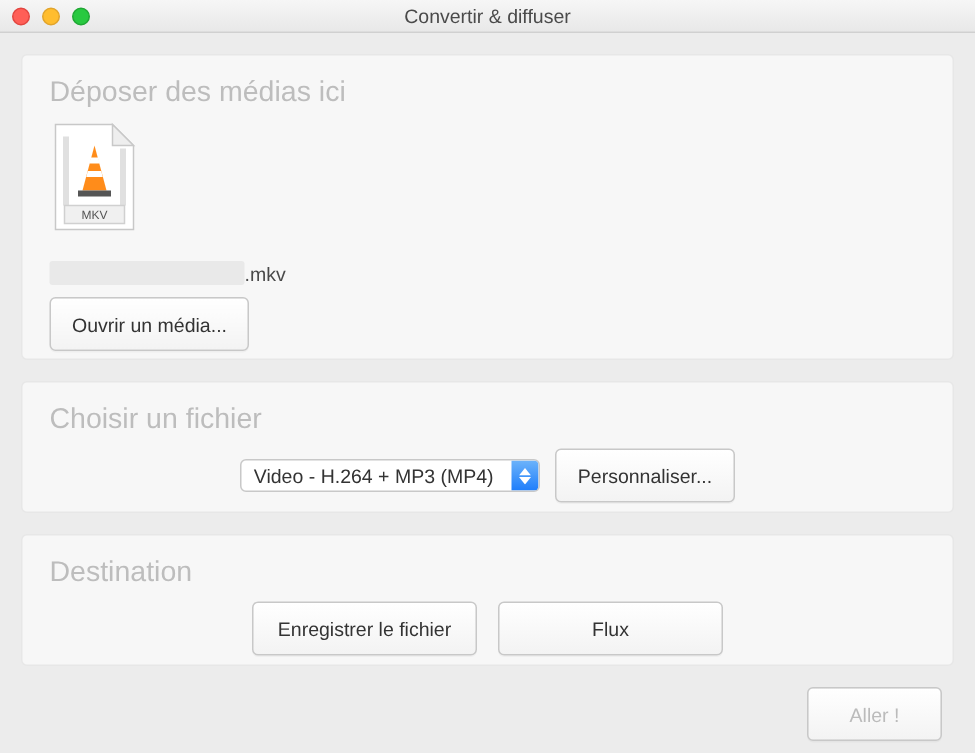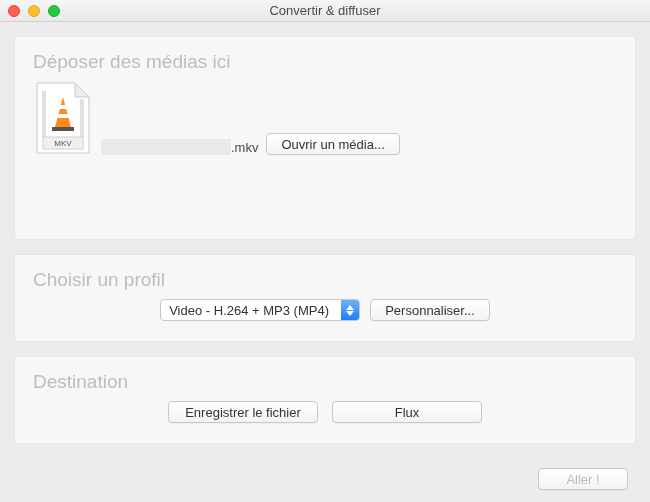--- a/index.html
+++ b/index.html
@@ -41,38 +41,38 @@
     border-radius: 4px;
     margin-bottom: 14px;
     padding: 14px 18px 18px 18px;
   }
   .panel-title {
     color: #bdbdbd;
     font-size: 19px;
     margin-bottom: 8px;
   }
   .drop-panel { height: 204px; }
-  .drop-body { display: flex; align-items: flex-end; gap: 8px; }
+  .drop-body { display: flex; flex-direction: column; align-items: flex-start; gap: 8px; }
   .file-icon-wrap { position: relative; width: 60px; height: 74px; }
   .file-icon-wrap svg { width: 60px; height: 74px; }
   .filename-row {
     display: flex; align-items: center; gap: 0;
     font-size: 13px; color: #4a4a4a; margin-top: 11px;
   }
   .filename-redact {
     width: 130px; height: 16px; background: #e9e9e9; border-radius: 2px;
   }
   .mac-button {
     background: linear-gradient(#ffffff, #f3f3f3);
     border: 1px solid #c8c8c8;
     border-radius: 4px;
     padding: 2px 14px;
     font-size: 13px;
     color: #333;
-    height: 22px;
+    height: 36px;
     cursor: pointer;
     box-shadow: 0 1px 0 rgba(0,0,0,0.03);
   }
   .profile-panel { height: 88px; }
   .profile-row {
     display: flex; gap: 10px; justify-content: center; align-items: center;
     margin-top: 6px;
   }
   .mac-select {
     display: flex; align-items: stretch;
@@ -141,21 +141,21 @@
       </div>
       <div class="filename-row">
         <div class="filename-redact"></div>
         <span>.mkv</span>
       </div>
       <button class="mac-button">Ouvrir un média...</button>
     </div>
   </div>
 
   <div class="panel profile-panel">
-    <div class="panel-title">Choisir un profil</div>
+    <div class="panel-title">Choisir un fichier</div>
     <div class="profile-row">
       <div class="mac-select">
         <div class="sel-label">Video - H.264 + MP3 (MP4)</div>
         <div class="sel-stepper">
           <svg viewBox="0 0 8 5">
               <path d="M0 5 L4 0 L8 5 Z" fill="#fff"></path>
             </svg>
           <svg viewBox="0 0 8 5">
               <path d="M0 0 L4 5 L8 0 Z" fill="#fff"></path>
             </svg>

